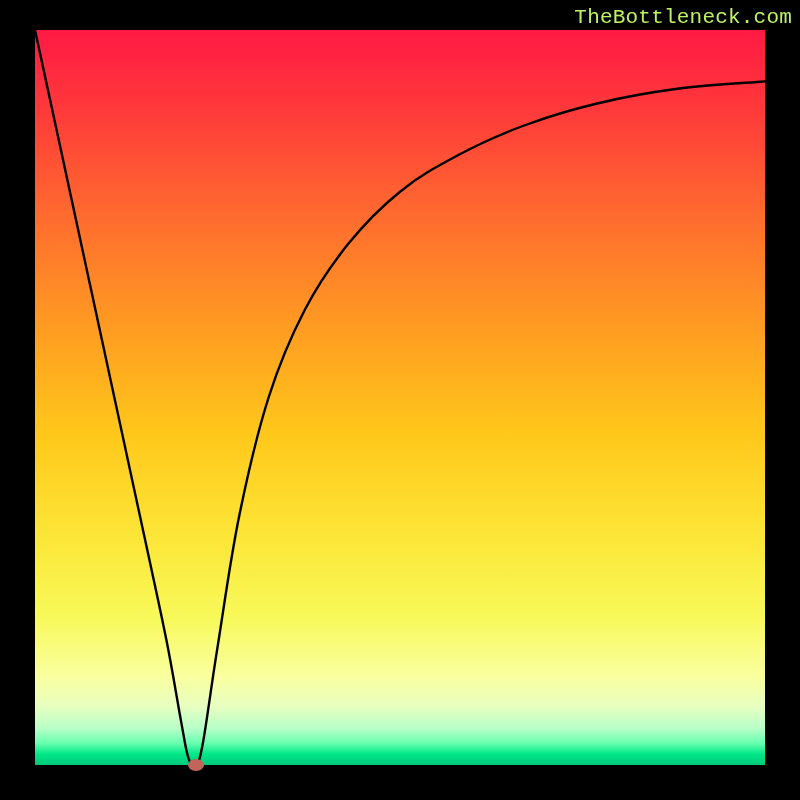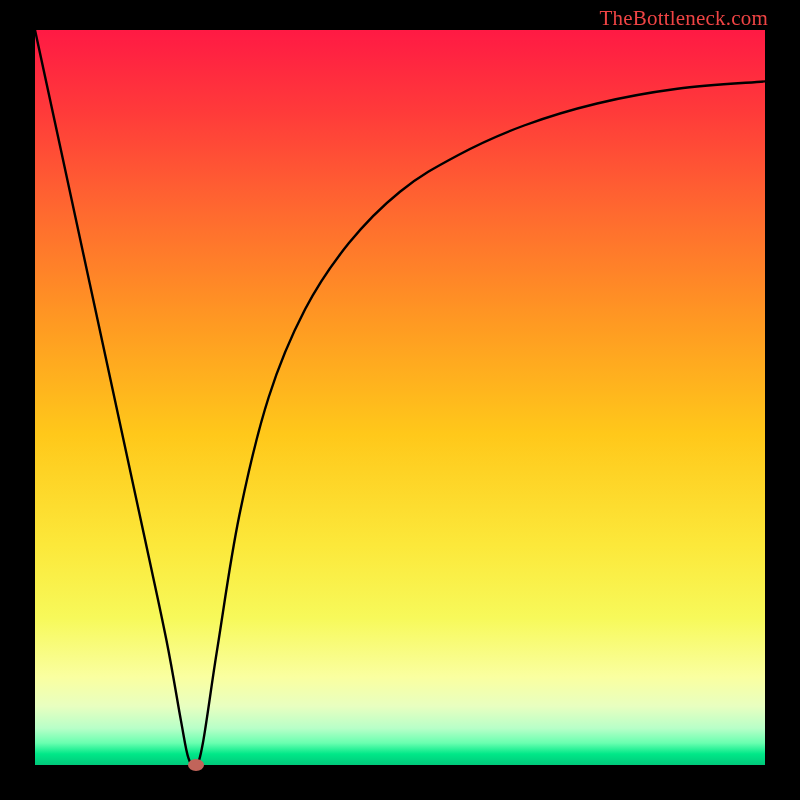--- a/index.html
+++ b/index.html
@@ -34,23 +34,23 @@
       #e8ffc0 92%,
       #b8ffc8 95%,
       #6affb0 97%,
       #00e888 98.5%,
       #00c87a 100%
     );
   }
   .watermark {
     position: absolute;
     top: 6px;
-    right: 32px;
-    color: #ef4444;
-    font-family: Liberation Serif, serif;
+    right: 8px;
+    color: #bef264;
+    font-family: Liberation Mono, monospace;
     font-size: 21px;
     letter-spacing: 0.2px;
     user-select: none;
   }
   svg.curve {
     position: absolute;
     left: 0;
     top: 0;
     width: 730px;
     height: 735px;

